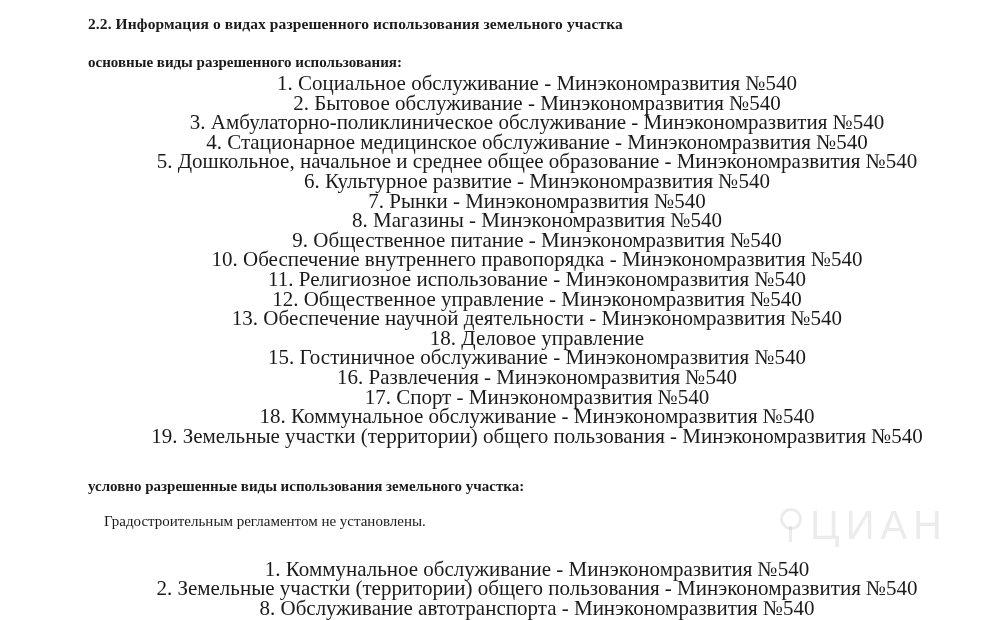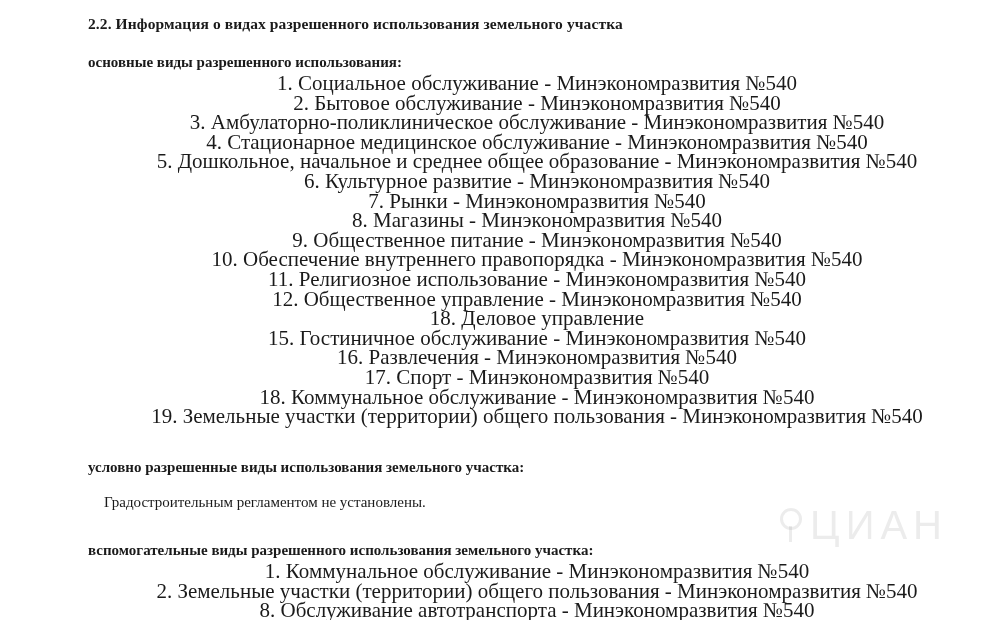--- a/index.html
+++ b/index.html
@@ -112,36 +112,36 @@
     <li class="line">3. Амбулаторно-поликлиническое обслуживание - Минэкономразвития №540</li>
     <li class="line">4. Стационарное медицинское обслуживание - Минэкономразвития №540</li>
     <li class="line">5. Дошкольное, начальное и среднее общее образование - Минэкономразвития №540</li>
     <li class="line">6. Культурное развитие - Минэкономразвития №540</li>
     <li class="line">7. Рынки - Минэкономразвития №540</li>
     <li class="line">8. Магазины - Минэкономразвития №540</li>
     <li class="line">9. Общественное питание - Минэкономразвития №540</li>
     <li class="line">10. Обеспечение внутреннего правопорядка - Минэкономразвития №540</li>
     <li class="line">11. Религиозное использование - Минэкономразвития №540</li>
     <li class="line">12. Общественное управление - Минэкономразвития №540</li>
+    <li class="line">13. Обеспечение научной деятельности - Минэкономразвития №540</li>
     <li class="line">18. Деловое управление</li>
     <li class="line">15. Гостиничное обслуживание - Минэкономразвития №540</li>
     <li class="line">16. Развлечения - Минэкономразвития №540</li>
     <li class="line">17. Спорт - Минэкономразвития №540</li>
     <li class="line">18. Коммунальное обслуживание - Минэкономразвития №540</li>
     <li class="line">19. Земельные участки (территории) общего пользования - Минэкономразвития №540</li>
   </ol>
 
   <div class="block-gap"></div>
 
   <div class="subhead">условно разрешенные виды использования земельного участка:</div>
   <p class="para">Градостроительным регламентом не установлены.</p>
 
   <div class="block-gap" style="height:12px"></div>
 
-  <div class="subhead">вспомогательные виды разрешенного использования земельного участка:</div>
   <ol class="plain">
     <li class="line">1. Коммунальное обслуживание - Минэкономразвития №540</li>
     <li class="line">2. Земельные участки (территории) общего пользования - Минэкономразвития №540</li>
     <li class="line">8. Обслуживание автотранспорта - Минэкономразвития №540</li>
   </ol>
 
 </div>
 
 <div class="watermark">
   <span class="pin"></span>

